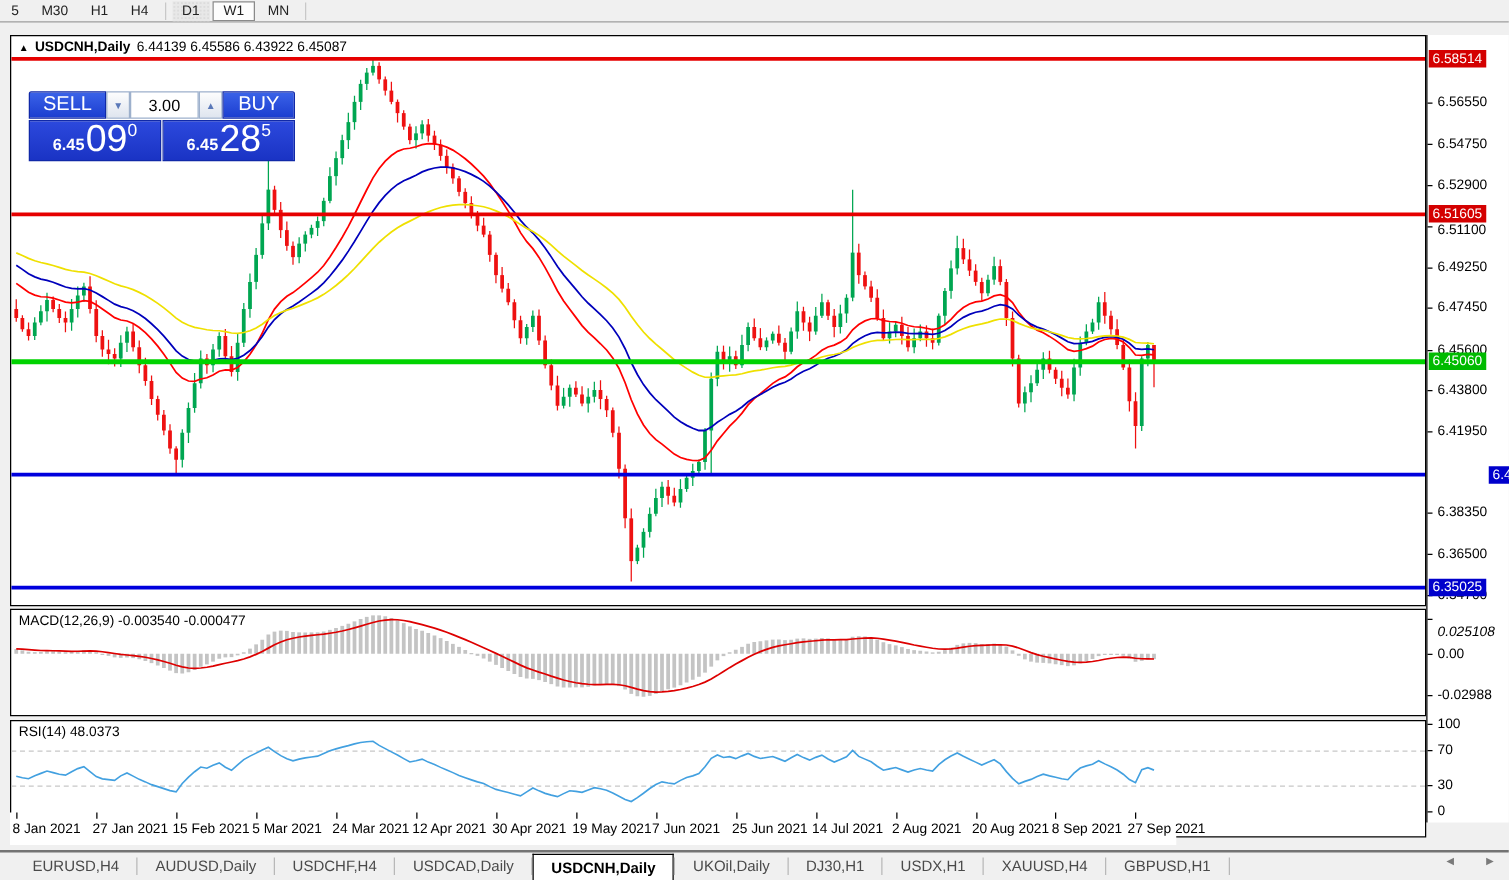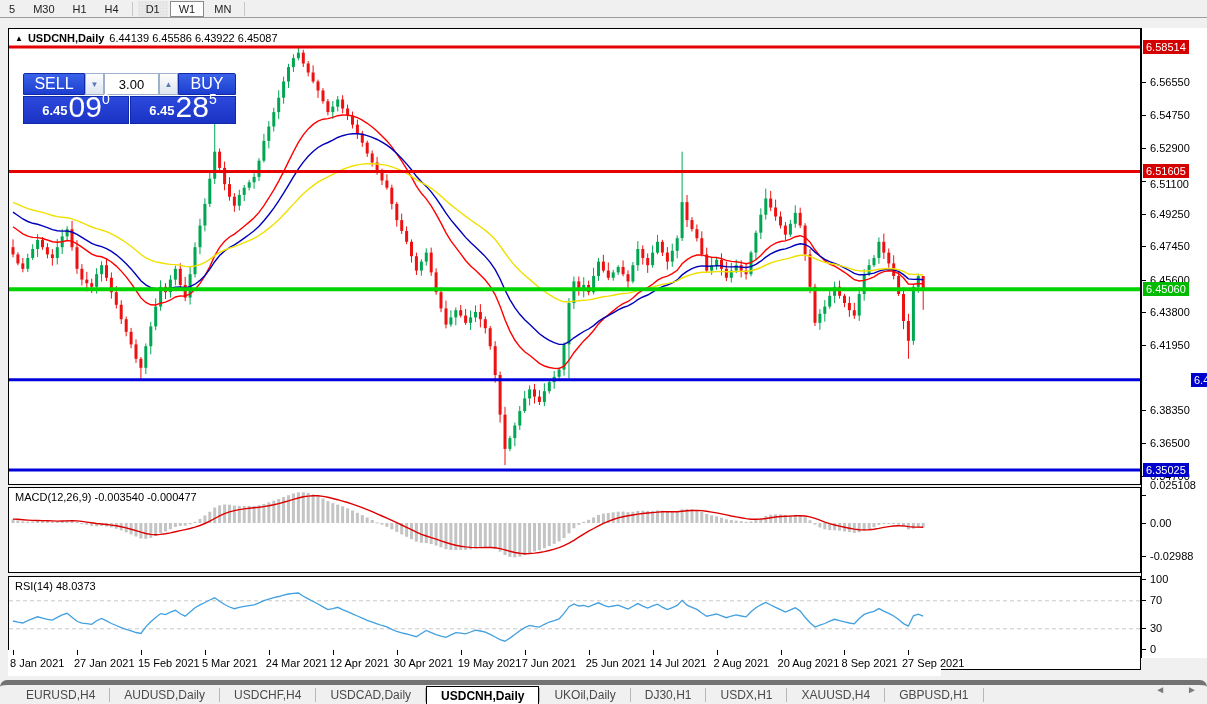--- a/index.html
+++ b/index.html
@@ -34,35 +34,35 @@
   #trade-widget { position:absolute; left:14px; top:44px; z-index:10; width:213px; }
   #trade-row1 { display:flex; height:22px; }
   .trade-btn { background:linear-gradient(#3a62e8,#1c3ed0); color:#fff; font-size:16px;
                display:flex; align-items:center; justify-content:center; border:1px solid #1029a8; cursor:pointer; }
   #sell-btn { width:62px; border-radius:2px 0 0 0; }
   #buy-btn  { width:58px; border-radius:0 2px 0 0; }
   .spin-btn { width:19px; background:linear-gradient(#fdfdfd,#dfe5ef); border:1px solid #9db0cc;
               color:#5a78b8; font-size:8px; display:flex; align-items:center; justify-content:center; cursor:pointer; }
   #volume-box { width:55px; background:#fff; border:1px solid #9db0cc; font-size:13px; color:#000;
                 display:flex; align-items:center; justify-content:center; }
-  #trade-row2 { display:flex; height:28px; margin-top:1px; }
+  #trade-row2 { display:flex; height:33px; margin-top:1px; }
   .price-box { background:linear-gradient(#2c49dd,#1a33c4); color:#fff; display:flex;
                align-items:flex-end; justify-content:center; padding-bottom:2px; border:1px solid #1029a8; }
   #sell-price-box { width:106px; margin-right:1px; }
   #buy-price-box  { width:106px; }
   .pb-small { font-size:13px; font-weight:bold; margin:0 1px 3px 0; }
   .pb-big   { font-size:30px; line-height:28px; }
   .pb-sup   { font-size:14px; margin-bottom:14px; }
   
   #date-strip { position:absolute; left:8px; top:650px; width:933px; height:26px; background:#fff; }
   .date-tick { position:absolute; top:0; width:1px; height:5px; background:#000; }
   .date-label { position:absolute; top:7px; font-size:11px; color:#000; white-space:nowrap; }
   
   #tab-bar { position:absolute; left:0; top:680px; width:1207px; height:24px; background:#f0f0f0;
-             border-top:5px solid #737373; display:flex; align-items:stretch; padding-left:12px;border-radius:7px; }
+             border-top:2px solid #737373; display:flex; align-items:stretch; padding-left:12px; }
   .chart-tab { font-size:12px; color:#4a4a4a; display:flex; align-items:center; padding:0 14px;
                cursor:pointer; white-space:nowrap; }
   .chart-tab.active { background:#fff; color:#000; font-weight:bold;
                       border:1px solid #000; border-bottom:none; margin-top:1px; }
   .tab-sep { width:1px; height:14px; background:#b8b8b8; align-self:center; }
   #tab-scrollers { position:absolute; right:10px; top:684px; display:flex; gap:22px; }
   .tab-scroll { font-size:10px; color:#7a7a7a; cursor:pointer; }
 </style>
 </head>
 <body>
@@ -721,21 +721,21 @@
     <div class="axis-tick" style="top: 415.472px;"></div>
     <div class="axis-label" style="top: 409.472px;">6.36500</div>
     <div class="axis-tick" style="top: 447.89px;"></div>
     <div class="axis-label" style="top: 441.89px;">6.34700</div>
     <div class="axis-badge" style="top: 12px; background: rgb(212, 0, 0);">6.58514</div>
     <div class="axis-badge" style="top: 136.431px; background: rgb(212, 0, 0);">6.51605</div>
     <div class="axis-badge" style="top: 254.307px; background: rgb(0, 187, 0);">6.45060</div>
     <div class="axis-badge" style="top: 344.681px; background: rgb(0, 0, 204); margin-left: 48px;">6.40042</div>
     <div class="axis-badge" style="top: 435.037px; background: rgb(0, 0, 204);">6.35025</div>
     <div class="axis-tick" style="top: 467.005px;"></div>
-    <div class="axis-label" style="top: 451px;">0.025108</div>
+    <div class="axis-label" style="top: 472px; font-style: italic;">0.025108</div>
     <div class="axis-tick" style="top: 495px;"></div>
     <div class="axis-label" style="top: 489px;">0.00</div>
     <div class="axis-tick" style="top: 528.316px;"></div>
     <div class="axis-label" style="top: 522.316px;">-0.02988</div>
     <div class="axis-tick" style="top: 550.8px;"></div>
     <div class="axis-label" style="top: 544.8px;">100</div>
     <div class="axis-tick" style="top: 571.8px;"></div>
     <div class="axis-label" style="top: 565.8px;">70</div>
     <div class="axis-tick" style="top: 599.8px;"></div>
     <div class="axis-label" style="top: 593.8px;">30</div>

